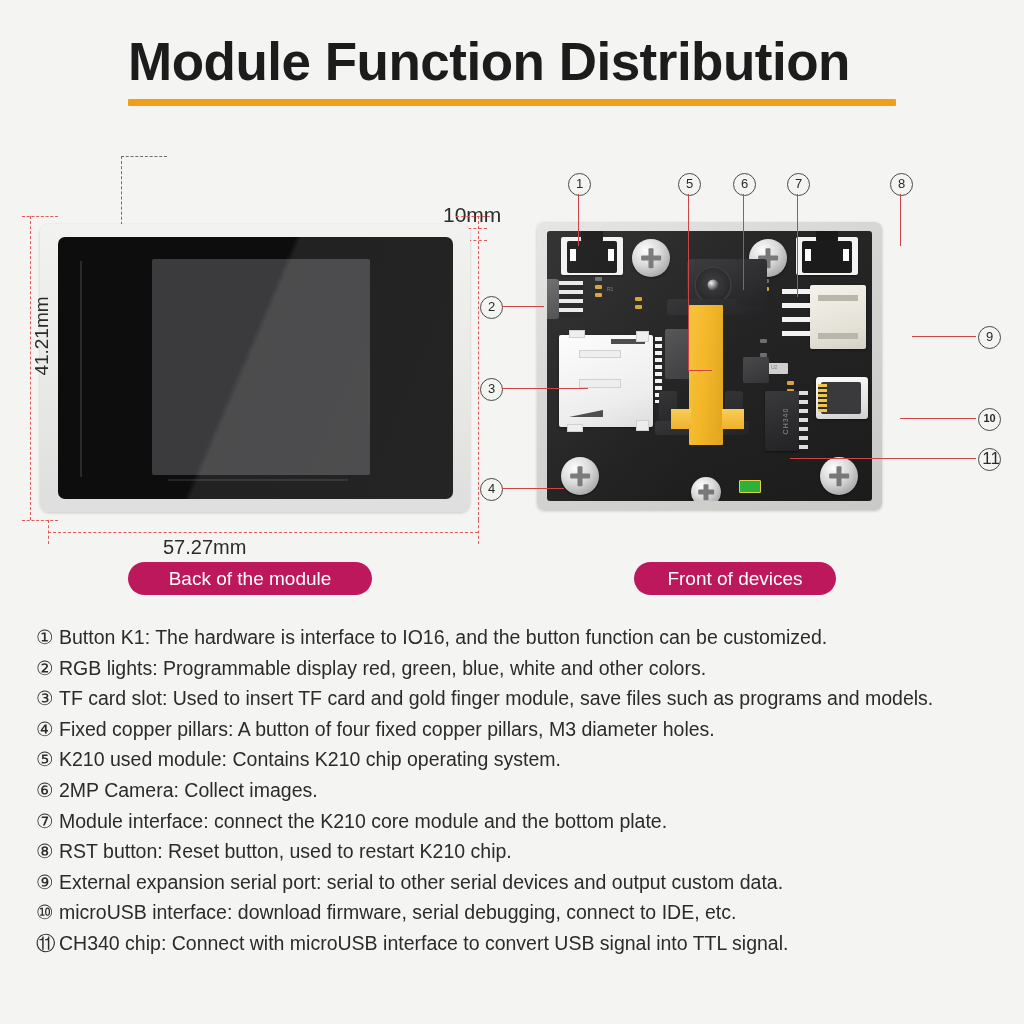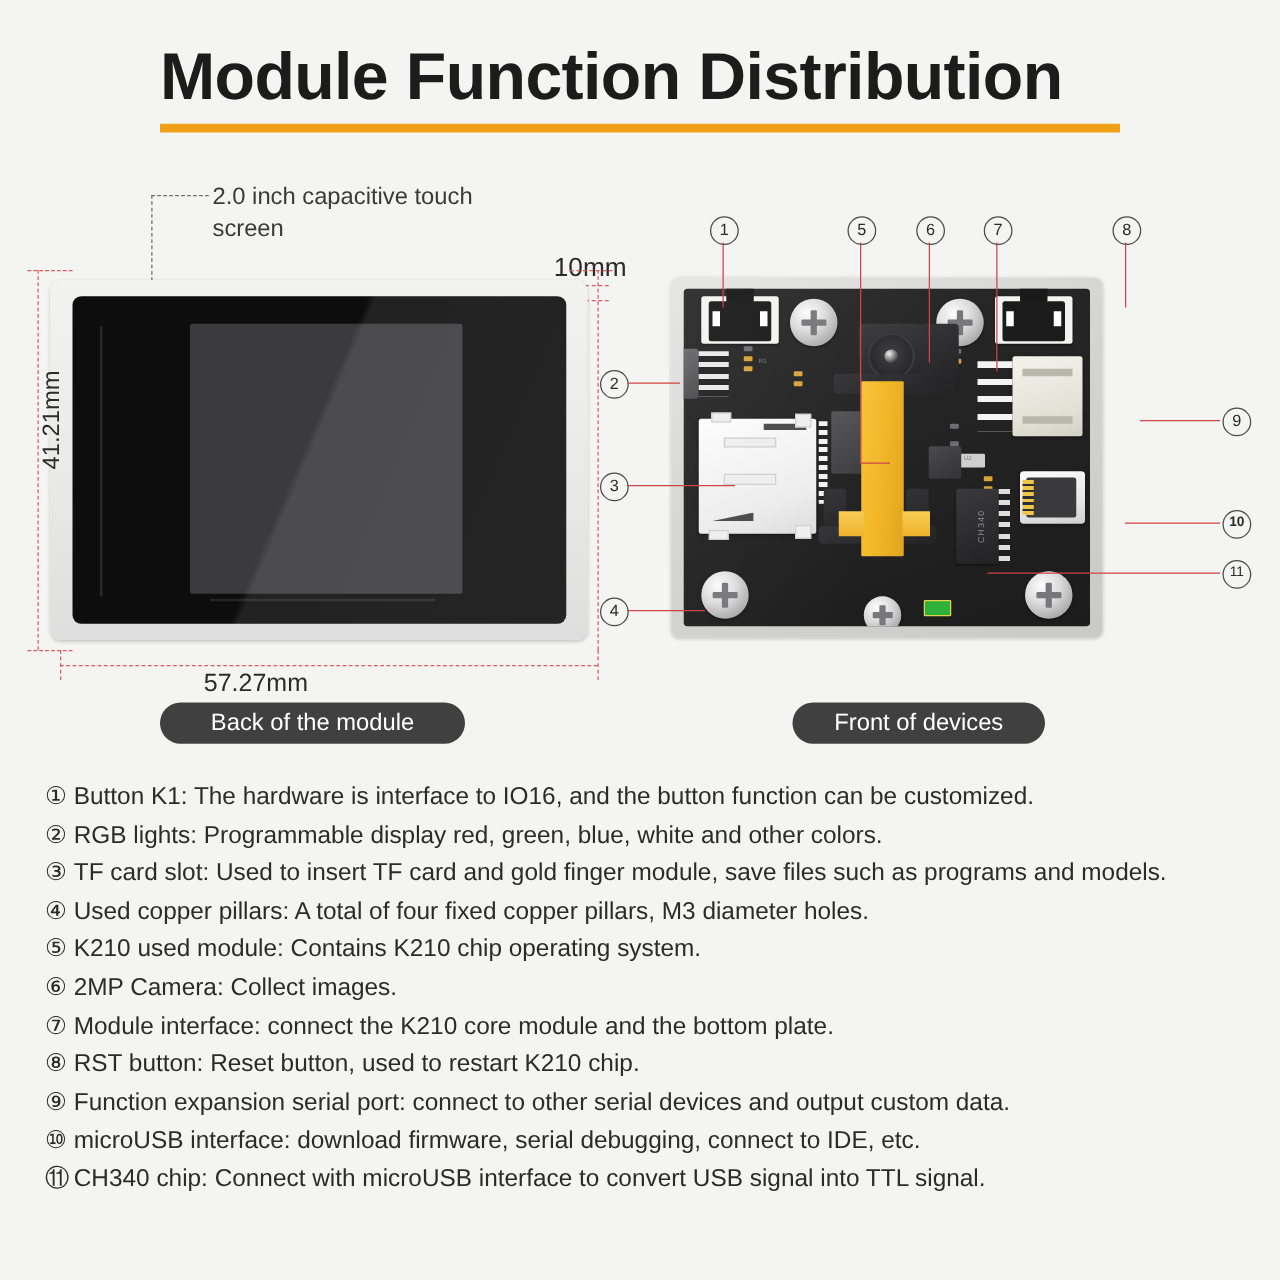--- a/index.html
+++ b/index.html
@@ -217,21 +217,21 @@
     position:absolute;width:21px;height:21px;border-radius:50%;
     border:1.3px solid #4a4a4a;color:#2b2b2b;
     font-size:13px;line-height:19px;text-align:center;
     background:#f4f4f2;
   }
   .cline{position:absolute;background:#cf4444;height:1.3px;}
   .cline-v{position:absolute;background:#cf4444;width:1.3px;}
 
   
   .pill{
-    position:absolute;height:33px;border-radius:17px;background:#404040;
+    position:absolute;height:33px;border-radius:17px;background:#be185d;
     color:#fff;font-size:19px;line-height:33px;text-align:center;
   }
   .pill-back{left:128px;top:562px;width:244px;}
   .pill-front{left:634px;top:562px;width:202px;}
 
   
   .legend{position:absolute;left:36px;top:622px;width:960px;}
   .lrow{
     display:flex;align-items:flex-start;
     font-size:19.5px;line-height:30.6px;color:#2b2b2b;
@@ -244,21 +244,20 @@
 
 <div class="page">
 
   <div class="title-wrap">
     <div class="title">Module Function Distribution</div>
     <div class="title-rule"></div>
   </div>
 
   <div class="dash-lead"></div>
   <div class="dash-vert"></div>
-  <div class="note note-screen">2.0 inch capacitive touch screen</div>
   <div class="note note-10mm">10mm</div>
   <div class="mm10-mark"></div>
 
   <div class="backmod">
     <div class="bm-frame"></div>
     <div class="bm-screen">
       <div class="bm-display"></div>
       <div class="bm-edge-l"></div>
       <div class="bm-edge-b"></div>
       <div class="bm-gloss"></div>
@@ -396,62 +395,62 @@
 
   <div class="cnum" style="left:480px;top:478px;">4</div>
   <div class="cline" style="left:502px;top:488px;width:62px;"></div>
 
   <div class="cnum" style="left:978px;top:326px;">9</div>
   <div class="cline" style="left:912px;top:336px;width:64px;"></div>
 
   <div class="cnum" style="left:978px;top:408px;font-size:11px;font-weight:bold;">10</div>
   <div class="cline" style="left:900px;top:418px;width:76px;"></div>
 
-  <div class="cnum" style="left:978px;top:448px;font-size:11px;">11</div>
+  <div class="cnum" style="left:978px;top:448px;font-size:17px;text-align:right;">11</div>
   <div class="cline" style="left:790px;top:458px;width:186px;"></div>
 
   <div class="pill pill-back">Back of the module</div>
   <div class="pill pill-front">Front of devices</div>
 
   <div class="legend">
     <div class="lrow">
       <span class="lnum">①</span>
       <span class="ltext">Button K1: The hardware is interface to IO16, and the button function can be customized.</span>
     </div>
     <div class="lrow">
       <span class="lnum">②</span>
       <span class="ltext">RGB lights: Programmable display red, green, blue, white and other colors.</span>
     </div>
     <div class="lrow">
       <span class="lnum">③</span>
       <span class="ltext">TF card slot: Used to insert TF card and gold finger module, save files such as programs and models.</span>
     </div>
     <div class="lrow">
       <span class="lnum">④</span>
-      <span class="ltext">Used copper pillars: A total of four fixed copper pillars, M3 diameter holes.</span>
+      <span class="ltext">Fixed copper pillars: A button of four fixed copper pillars, M3 diameter holes.</span>
     </div>
     <div class="lrow">
       <span class="lnum">⑤</span>
       <span class="ltext">K210 used module: Contains K210 chip operating system.</span>
     </div>
     <div class="lrow">
       <span class="lnum">⑥</span>
       <span class="ltext">2MP Camera: Collect images.</span>
     </div>
     <div class="lrow">
       <span class="lnum">⑦</span>
       <span class="ltext">Module interface: connect the K210 core module and the bottom plate.</span>
     </div>
     <div class="lrow">
       <span class="lnum">⑧</span>
       <span class="ltext">RST button: Reset button, used to restart K210 chip.</span>
     </div>
     <div class="lrow">
       <span class="lnum">⑨</span>
-      <span class="ltext">Function expansion serial port: connect to other serial devices and output custom data.</span>
+      <span class="ltext">External expansion serial port: serial to other serial devices and output custom data.</span>
     </div>
     <div class="lrow">
       <span class="lnum">⑩</span>
       <span class="ltext">microUSB interface: download firmware, serial debugging, connect to IDE, etc.</span>
     </div>
     <div class="lrow">
       <span class="lnum">⑪</span>
       <span class="ltext">CH340 chip: Connect with microUSB interface to convert USB signal into TTL signal.</span>
     </div>
   </div>

